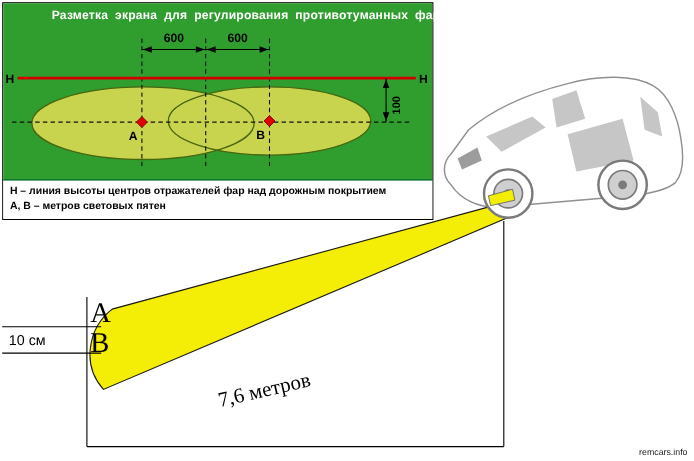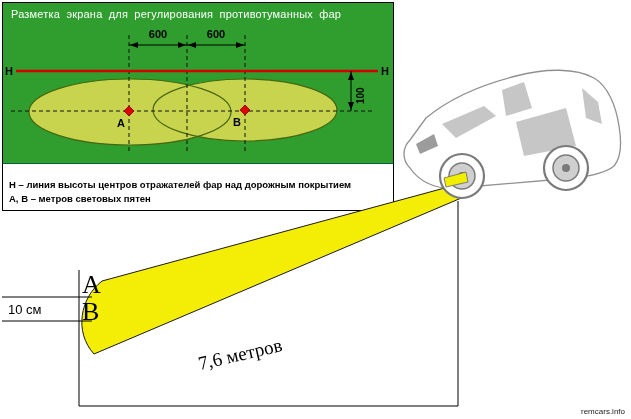--- a/index.html
+++ b/index.html
@@ -9,26 +9,26 @@
   }
   
   .panel-block{
     position:absolute;left:2px;top:2px;width:390px;border:1px solid #000;
     background:#fff;
   }
   .panel-green{
     position:relative;background:#2f9e2f;height:160px;border-bottom:1px solid #063;
   }
   .panel-title{
-    color:#fff;font-size:11px;font-weight:normal;padding:5px 8px 1px 8px;
-    word-spacing:3px;letter-spacing:.2px;white-space:nowrap;
+    color:#fff;font-size:11px;font-weight:bold;padding:5px 8px 1px 8px;
+    word-spacing:3px;letter-spacing:.2px;white-space:nowrap;margin-left:36px;
   }
   .panel-svg{position:absolute;left:0;top:20px;}
   .legend-box{
-    background:#fff;padding:14px 6px 4px 6px;font-size:9.5px;font-weight:bold;
+    background:#fff;padding:3px 6px 4px 6px;font-size:9.5px;font-weight:bold;
     color:#000;line-height:1.45;
   }
   
   .scene-svg{position:absolute;left:0;top:0;}
   .watermark{
     position:absolute;right:6px;bottom:3px;font-size:8px;color:#222;margin-top:36px;
   }
   text{font-family:"Liberation Sans",sans-serif;}
   .serif-label{font-family:"Liberation Serif",serif;}
 </style>

